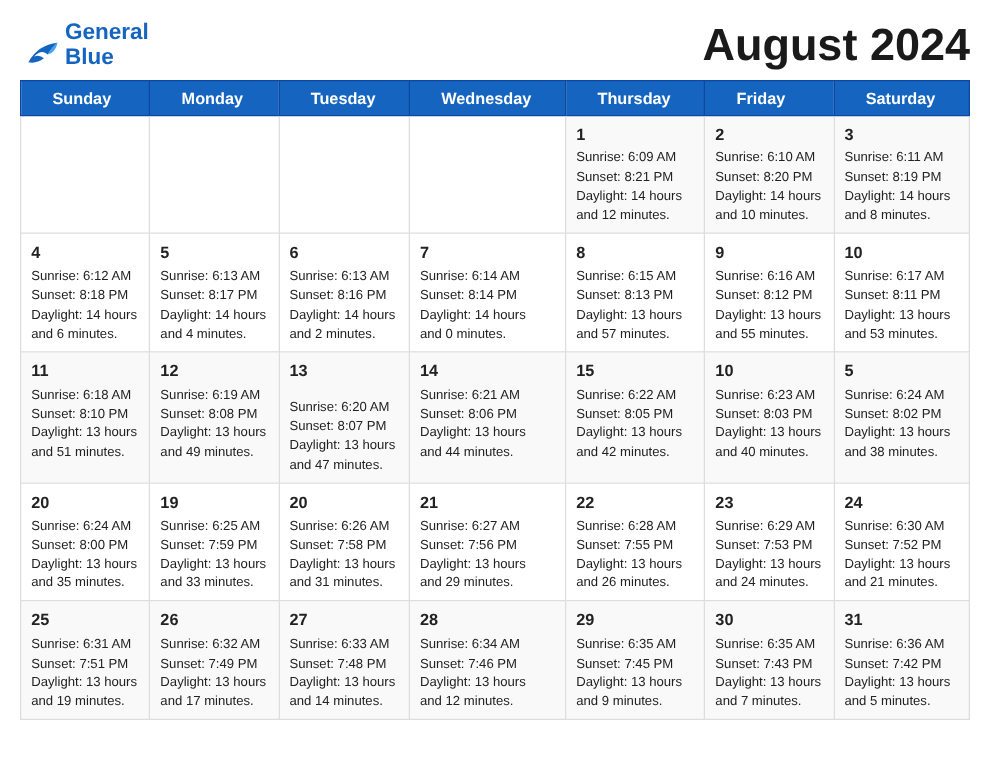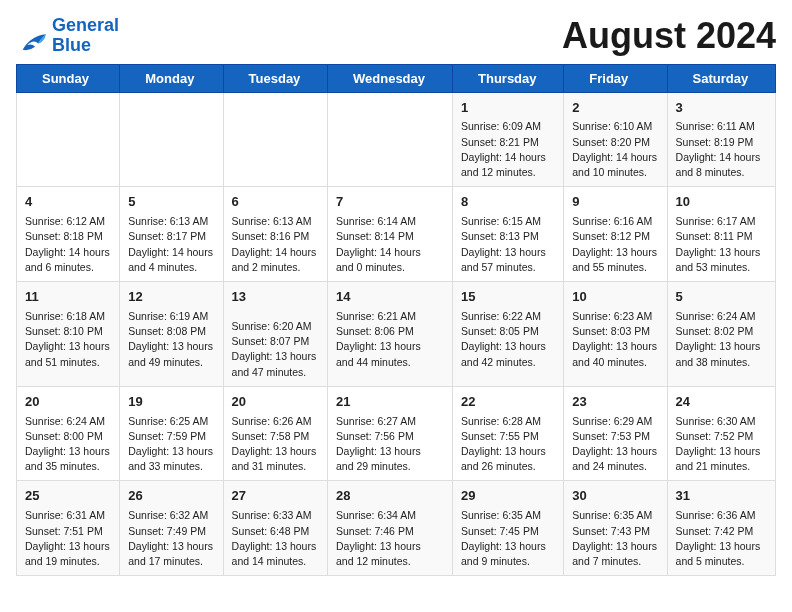--- a/index.html
+++ b/index.html
@@ -305,21 +305,21 @@
         <td>
           <span class="day-num">26</span>
           <div class="cell-content" style="white-space: pre-line;">Sunrise: 6:32 AM
 Sunset: 7:49 PM
 Daylight: 13 hours
 and 17 minutes.</div>
         </td>
         <td>
           <span class="day-num">27</span>
           <div class="cell-content" style="white-space: pre-line;">Sunrise: 6:33 AM
-Sunset: 6:48 PM
+Sunset: 7:48 PM
 Daylight: 13 hours
 and 14 minutes.</div>
         </td>
         <td>
           <span class="day-num">28</span>
           <div class="cell-content" style="white-space: pre-line;">Sunrise: 6:34 AM
 Sunset: 7:46 PM
 Daylight: 13 hours
 and 12 minutes.</div>
         </td>

